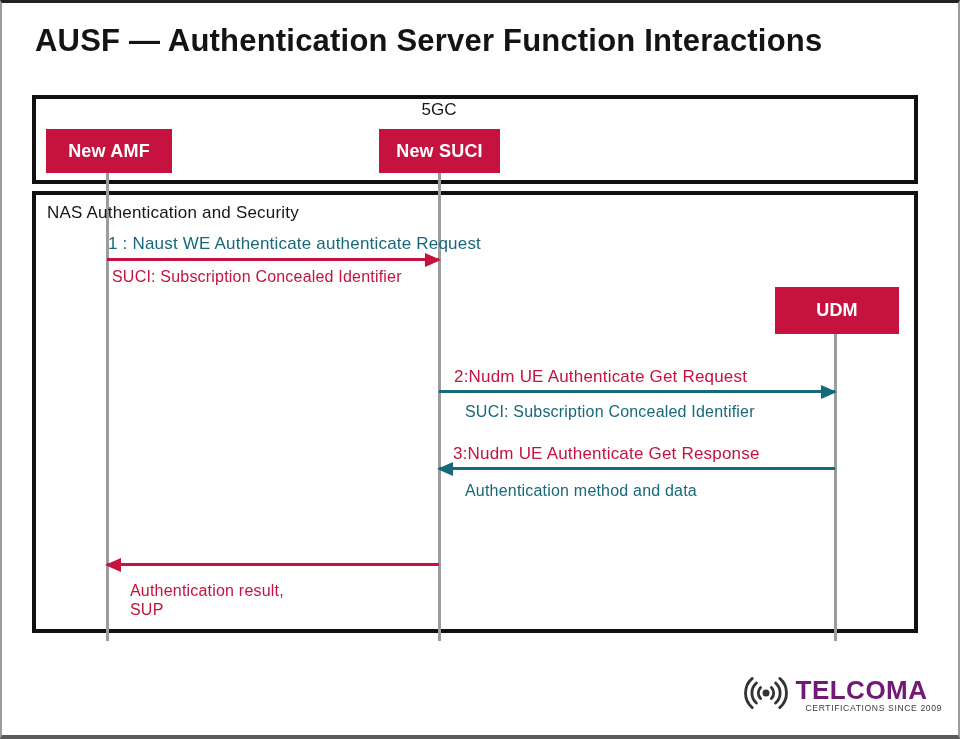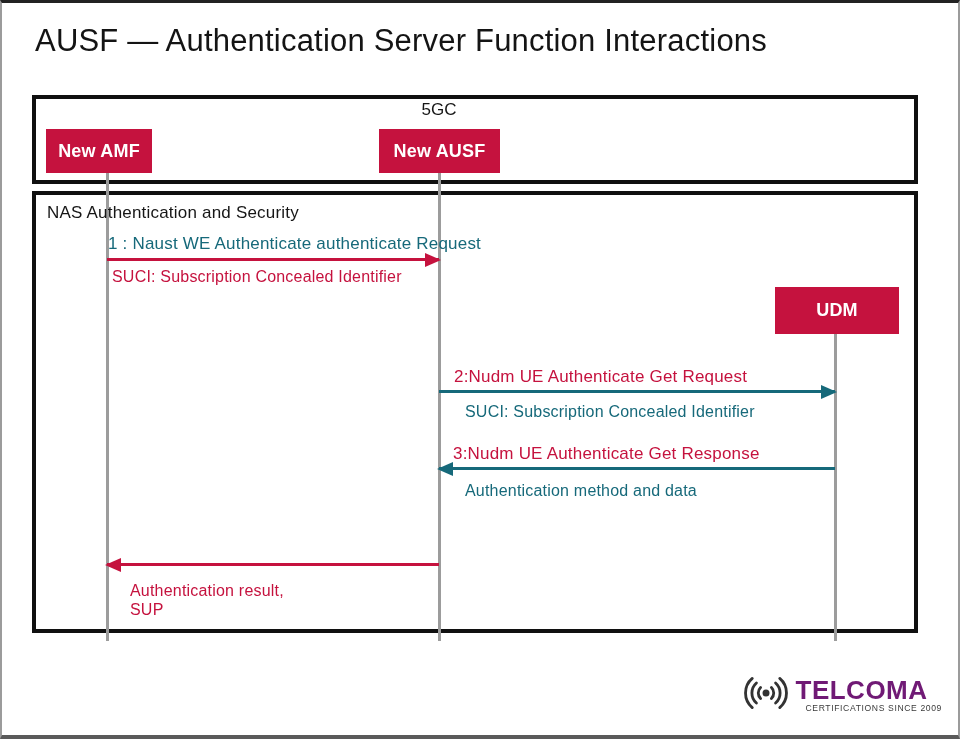--- a/index.html
+++ b/index.html
@@ -11,21 +11,21 @@
     background: #ffffff;
     border-top: 3px solid #222222;
     border-bottom: 4px solid #5a5a5a;
     border-left: 2px solid #9b9b9b;
     border-right: 2px solid #9b9b9b;
     overflow: hidden;
   }
 
   .title {
     position: absolute; left: 33px; top: 20px;
-    font-size: 31px; font-weight: 400; letter-spacing: 0.2px;
+    font-size: 31px; font-weight: 700; letter-spacing: 0.2px;
     color: #141414; white-space: nowrap;
   }
 
   .frame-box {
     position: absolute; border: 4px solid #101010; background: transparent; z-index: 1;
   }
   .header-frame { left: 30px; top: 92px; width: 886px; height: 89px; }
   .main-frame   { left: 30px; top: 188px; width: 886px; height: 442px; }
 
   .sys-label {
@@ -42,21 +42,21 @@
   }
   .lifeline.amf  { left: 104px; top: 170px; height: 468px; }
   .lifeline.ausf { left: 436px; top: 170px; height: 468px; }
   .lifeline.udm  { left: 832px; top: 331px; height: 307px; }
 
   .pbox {
     position: absolute; background: #C5123E; color: #ffffff;
     display: flex; align-items: center; justify-content: center;
     font-size: 18px; font-weight: 700; letter-spacing: 0.2px; z-index: 3;
   }
-  .pbox.amf  { left: 44px;  top: 126px; width: 106px; height: 44px; }
+  .pbox.amf  { left: 44px;  top: 126px; width: 126px; height: 44px; }
   .pbox.ausf { left: 377px; top: 126px; width: 121px; height: 44px; }
   .pbox.udm  { left: 773px; top: 284px; width: 124px; height: 47px; text-align: center; }
 
   .msg-label {
     position: absolute; font-size: 17px; font-weight: 400;
     letter-spacing: 0.2px; white-space: nowrap; z-index: 4;
   }
   .msg-note {
     position: absolute; font-size: 16px; font-weight: 500;
     letter-spacing: 0.2px; white-space: nowrap; z-index: 4; line-height: 19px;
@@ -128,21 +128,21 @@
   <div class="group-label">NAS Authentication and Security</div>
 
   <div class="lifeline amf"></div>
   <div class="lifeline ausf"></div>
   <div class="lifeline udm"></div>
 
   <div class="pbox amf">
     <span>New AMF</span>
   </div>
   <div class="pbox ausf">
-    <span>New AUSF</span>
+    <span>New SUCI</span>
   </div>
   <div class="pbox udm">
     <span>UDM</span>
   </div>
 
   <div class="msg-label teal m1-label">1 : Naust WE Authenticate authenticate Request</div>
   <div class="arrow c-crimson head-right m1-arrow"></div>
   <div class="msg-note crimson m1-note">SUCI: Subscription Concealed Identifier</div>
 
   <div class="msg-label crimson m2-label">2:Nudm UE Authenticate Get Request</div>

